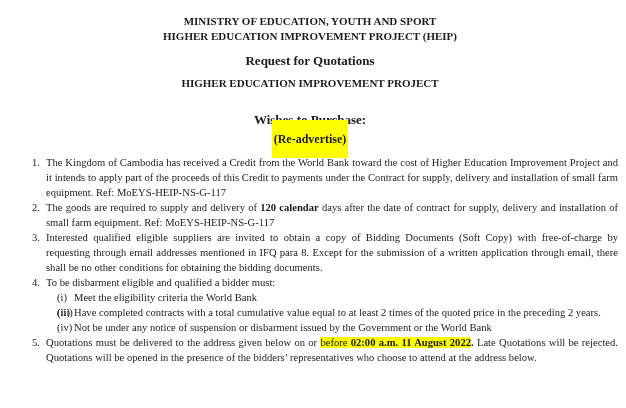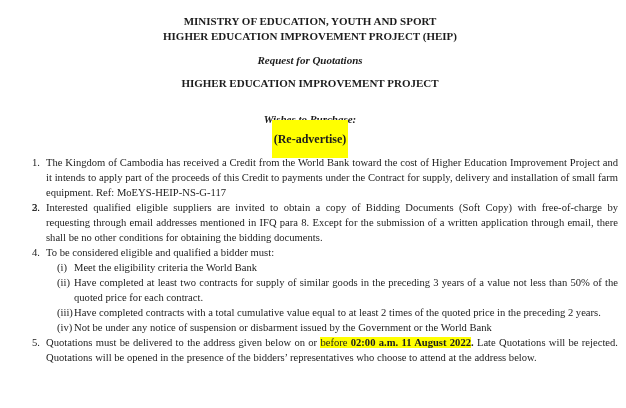--- a/index.html
+++ b/index.html
@@ -6,21 +6,21 @@
   .page {
     width: 626px; height: 408px; overflow: hidden; box-sizing: border-box;
     background: #ffffff; color: #1c1c1c;
     font-family: "Liberation Serif", "DejaVu Serif", serif;
     padding: 14px 8px 0 32px;
     border-radius: 24px;
   }
   .header { margin-right: 30px; }
   .hdr { text-align: center; font-weight: bold; line-height: 15px; }
   .caps  { font-size: 11px; }
-  .mixed { font-size: 11px; font-style: italic; }
+  .mixed { font-size: 13px; }
   .mt9 { margin-top: 9px; }
   .mt8 { margin-top: 8px; }
   .mt7 { margin-top: 21px; }
   .mt5 { margin-top: 5px; }
   .mt3 { margin-top: 3px; }
   .readv { font-size: 12px; font-weight: bold; padding: 12px 2px; }
   .hl { background: var(--hl, #ffff00); }
   .b  { font-weight: bold; }
   .list { margin-top: 8px; font-size: 10.6px; line-height: 15px; }
   .item { position: relative; padding-left: 14px; text-align: justify; }
@@ -46,38 +46,38 @@
 
   <div class="list">
 
     <div class="item">
       <span class="num">1.</span>
       <span class="txt"><span>The Kingdom of Cambodia has received a Credit from the World Bank toward the cost of Higher Education Improvement Project and it intends to apply part of the proceeds of this Credit to payments under the Contract for supply, delivery and installation of small farm equipment. Ref: MoEYS-HEIP-NS-G-117</span></span>
     </div>
 
     <div class="item">
       <span class="num">2.</span>
+      <span class="txt"><span>The goods are required to supply and delivery of </span><span class="b">120 calendar</span><span> days after the date of contract for supply, delivery and installation of small farm equipment. Ref: MoEYS-HEIP-NS-G-117</span></span>
     </div>
 
     <div class="item">
       <span class="num">3.</span>
       <span class="txt"><span>Interested qualified eligible suppliers are invited to obtain a copy of Bidding Documents (Soft Copy) with free-of-charge by requesting through email addresses mentioned in IFQ para 8. Except for the submission of a written application through email, there shall be no other conditions for obtaining the bidding documents.</span></span>
     </div>
 
     <div class="item">
       <span class="num">4.</span>
-      <span class="txt"><span>To be considered eligible and qualified a bidder must:</span></span>
+      <span class="txt"><span>To be disbarment eligible and qualified a bidder must:</span></span>
 
       <div class="sub">
         <span class="lbl">(i)</span>
         <span class="txt"><span>Meet the eligibility criteria the World Bank</span></span>
       </div>
       <div class="sub">
         <span class="lbl">(ii)</span>
-        <span class="txt"><span>Have completed at least two contracts for supply of similar goods in the preceding 3 years of a value not less than 50% of the quoted price for each contract.</span></span>
       </div>
       <div class="sub">
         <span class="lbl">(iii)</span>
         <span class="txt"><span>Have completed contracts with a total cumulative value equal to at least 2 times of the quoted price in the preceding 2 years.</span></span>
       </div>
       <div class="sub">
         <span class="lbl">(iv)</span>
         <span class="txt"><span>Not be under any notice of suspension or disbarment issued by the Government or the World Bank</span></span>
       </div>
     </div>

